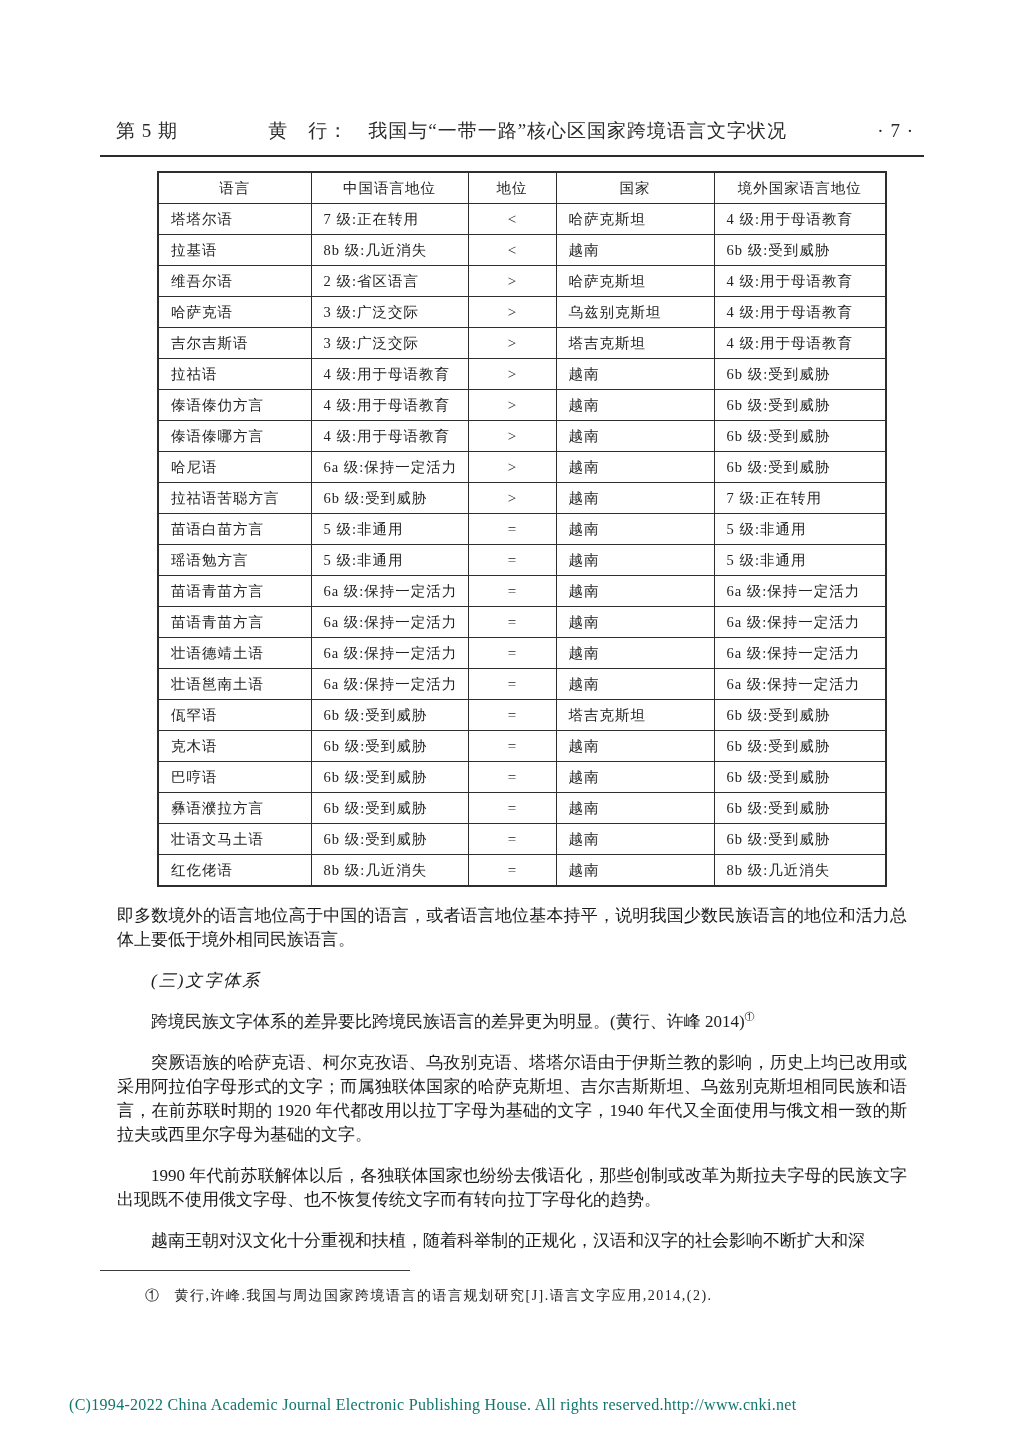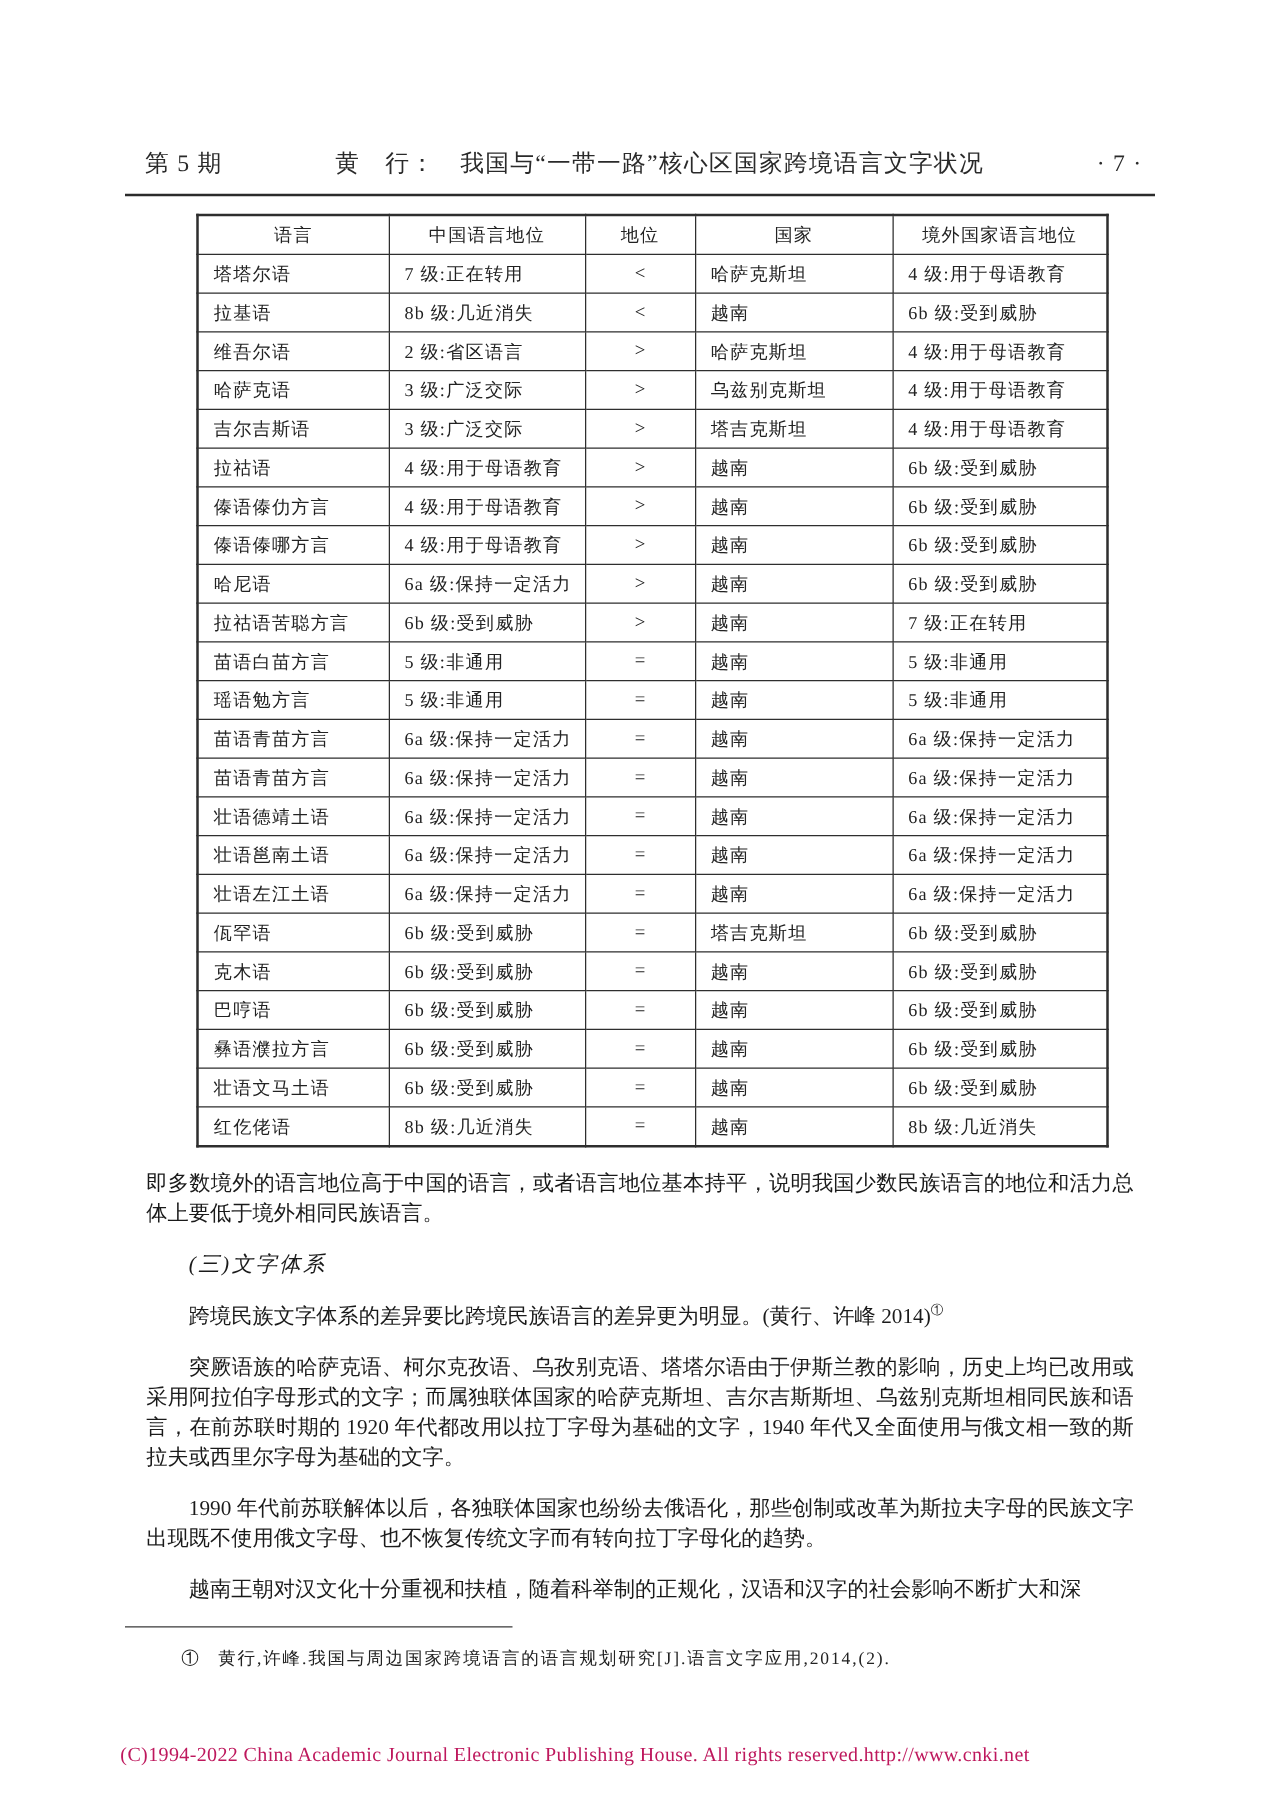--- a/index.html
+++ b/index.html
@@ -73,27 +73,27 @@
     padding-left: 45px;
     font-size: 14px;
     letter-spacing: 1.5px;
     color: #222;
   }
   .footnote .fn-marker { margin-right: 14px; }
 
   
   .footer {
     position: absolute;
-    left: 0; right: 0;
+    left: 16px; right: 0;
     top: 1396px;
     display: flex;
-    justify-content: center;
+    justify-content: flex-start;
     padding: 0 157px 0 53px;
     font-size: 16px;
-    color: #be185d;
+    color: #0f766e;
     letter-spacing: 0.3px;
   }
 </style>
 </head>
 <body>
 
 <div class="page">
   <div class="content">
 
     <div class="page-header">
@@ -227,27 +227,20 @@
             <td>6a 级:保持一定活力</td>
           </tr>
           <tr>
             <td>壮语邕南土语</td>
             <td>6a 级:保持一定活力</td>
             <td class="c-center">=</td>
             <td>越南</td>
             <td>6a 级:保持一定活力</td>
           </tr>
           <tr>
-            <td>壮语左江土语</td>
-            <td>6a 级:保持一定活力</td>
-            <td class="c-center">=</td>
-            <td>越南</td>
-            <td>6a 级:保持一定活力</td>
-          </tr>
-          <tr>
             <td>佤罕语</td>
             <td>6b 级:受到威胁</td>
             <td class="c-center">=</td>
             <td>塔吉克斯坦</td>
             <td>6b 级:受到威胁</td>
           </tr>
           <tr>
             <td>克木语</td>
             <td>6b 级:受到威胁</td>
             <td class="c-center">=</td>

